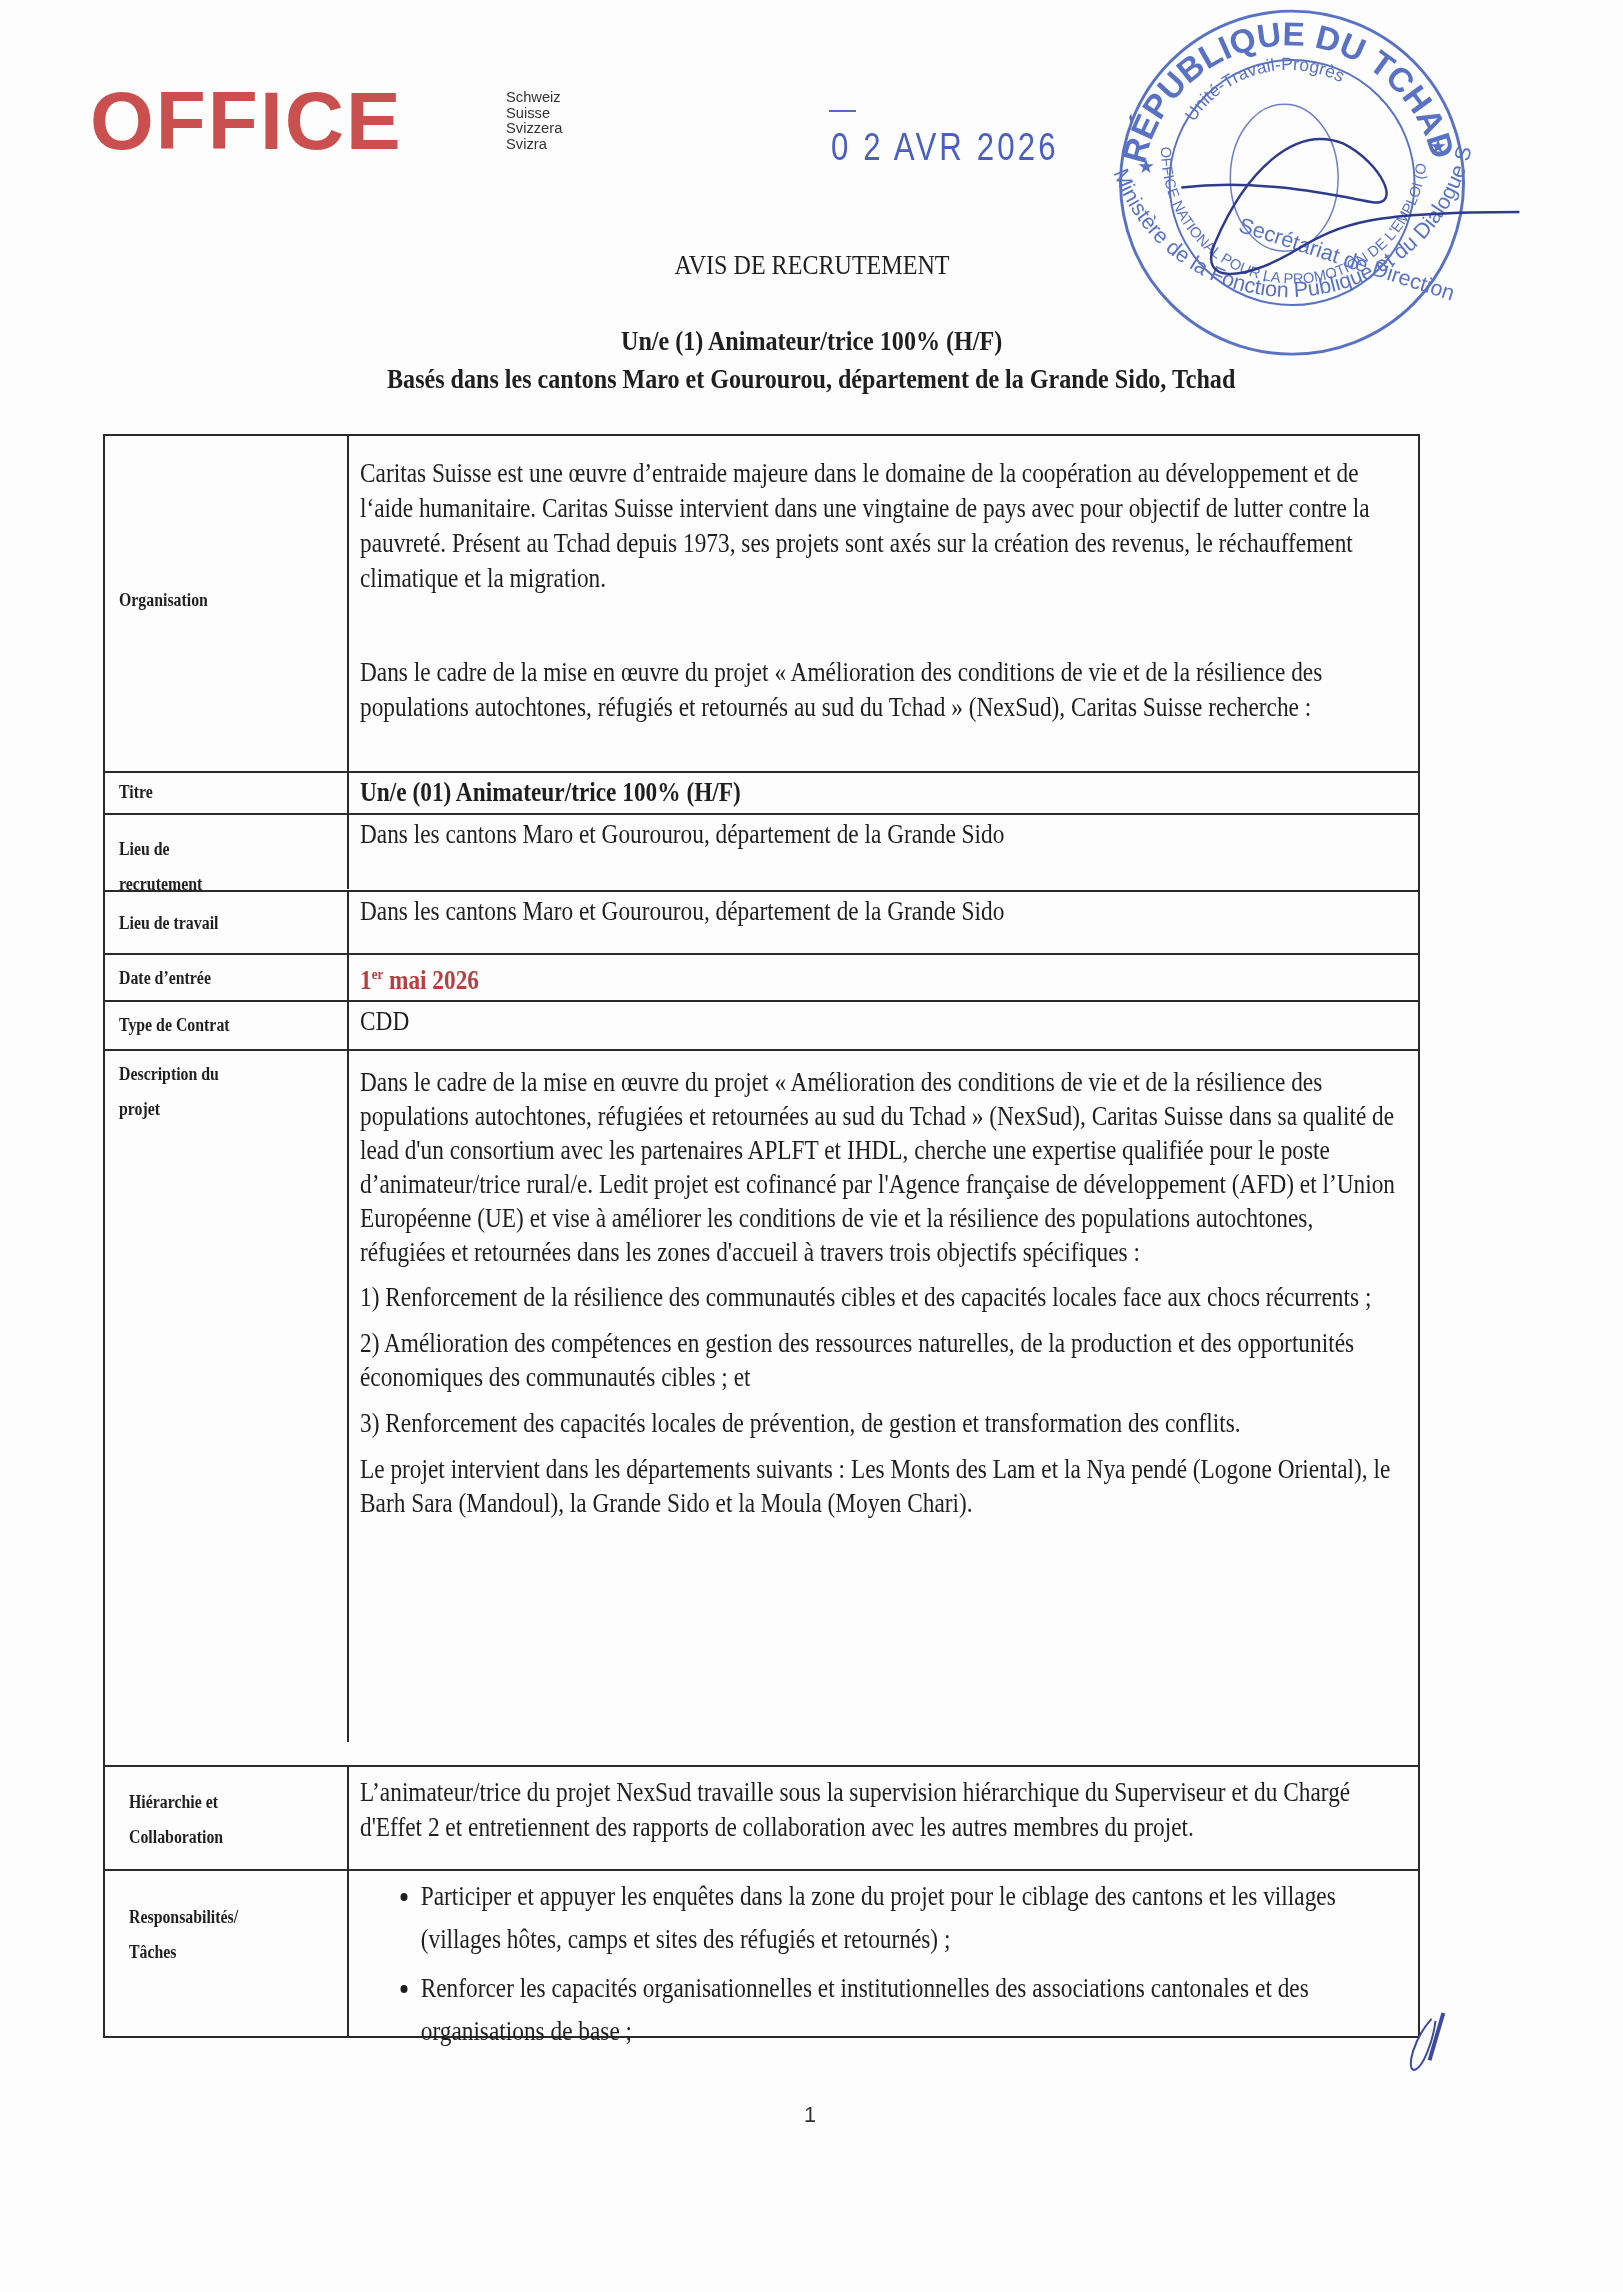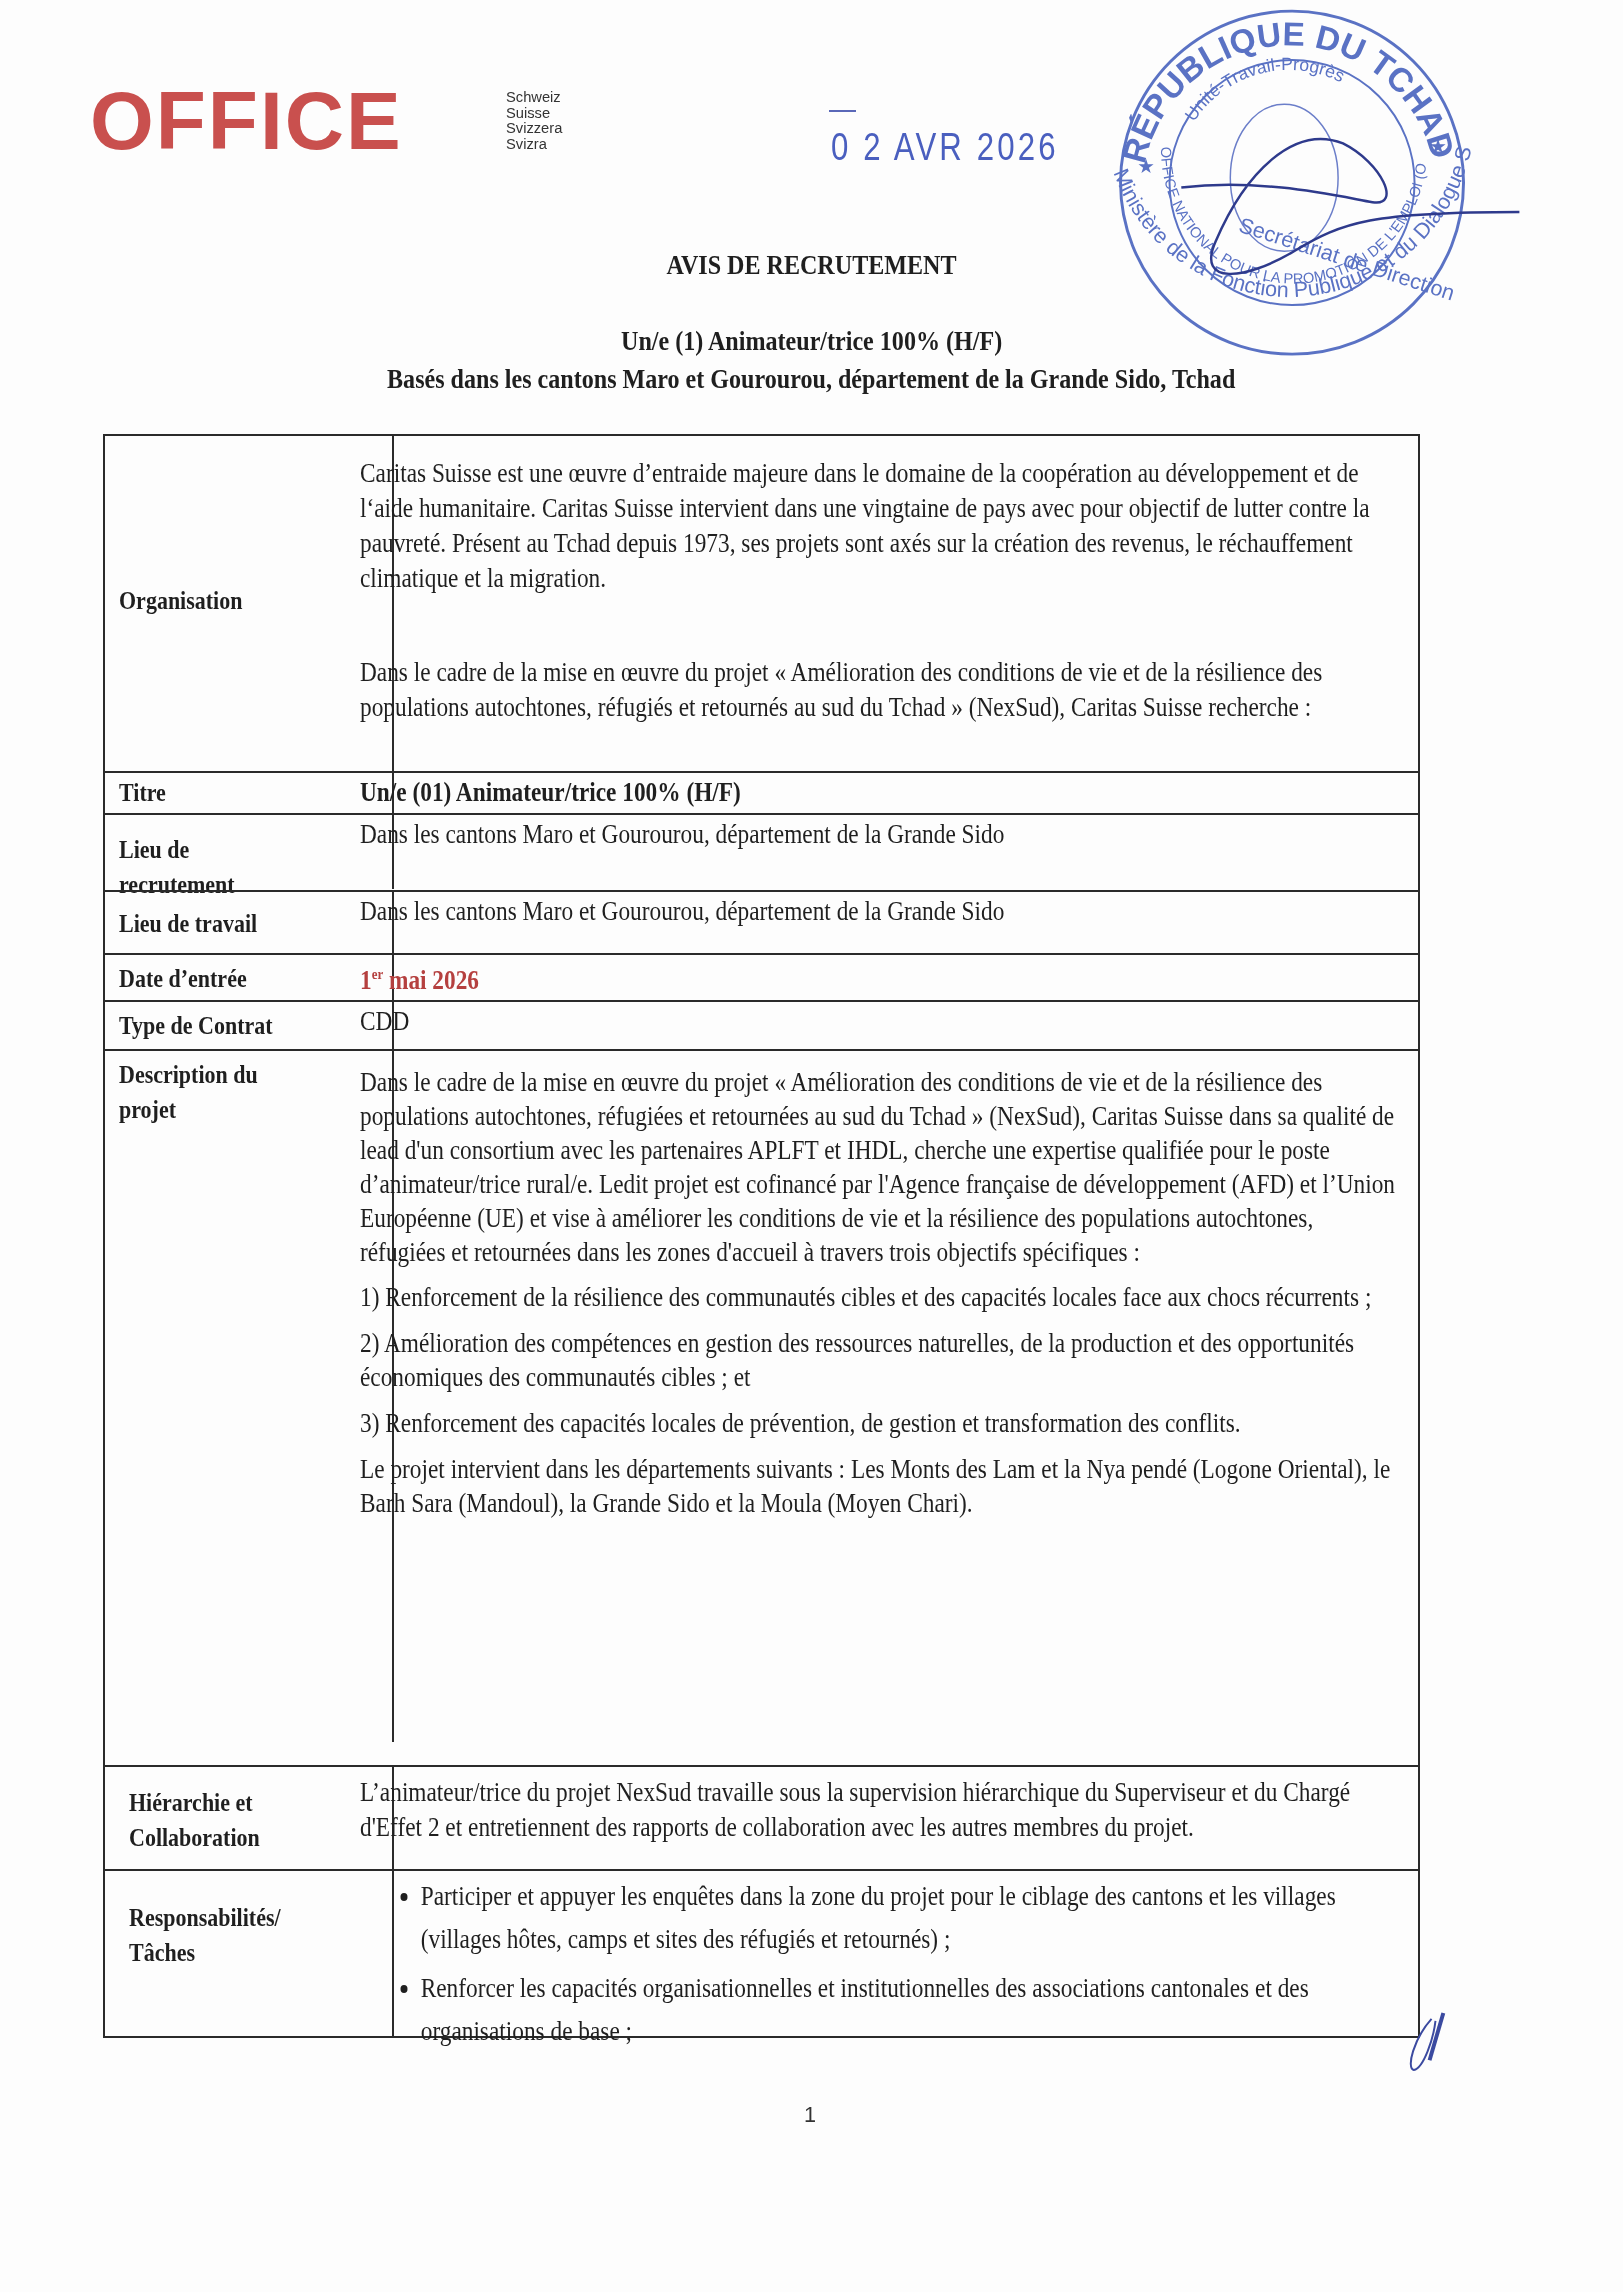--- a/index.html
+++ b/index.html
@@ -28,35 +28,35 @@
     transform-origin: left top; font-weight: 500;
   }
   .date-dash { left: 829px; top: 110px; width: 27.4px; height: 2px; background: #5a68b8; }
 
   
   .seal { left: 1049px; top: 5.9px; width: 490px; height: 363px; }
 
   
   .h-title {
     left: 0; width: 1623px; top: 249px; text-align: center;
-    font-weight: bold; font-size: 28px; text-decoration: underline;
+    font-weight: normal; font-size: 28px; text-decoration: underline;
   }
   .h-title span { display: inline-block; transform: scaleX(0.86); transform-origin: center; }
   .h-sub1 { left: 0; width: 1623px; top: 325px; text-align: center; font-weight: bold; font-size: 28px; }
   .h-sub2 { left: 0; width: 1623px; top: 363px; text-align: center; font-weight: bold; font-size: 28px; }
   .h-sub1 span, .h-sub2 span { display: inline-block; transform: scaleX(0.86); transform-origin: center; }
 
   
   .tbl { left: 103px; top: 434px; width: 1313px; border: 2px solid #2a2a2a; border-collapse: collapse; }
   .row { position: absolute; left: 0; width: 100%; border-top: 2px solid #2a2a2a; box-sizing: border-box; }
   .row:first-child { border-top: none; }
   .lbl {
-    position: absolute; left: 0; top: 0; bottom: 0; width: 289px;
+    position: absolute; left: 0; top: 0; bottom: 0; width: 244px;
     border-right: 2px solid #2a2a2a; box-sizing: border-box;
-    font-weight: bold; font-size: 25px; padding: 5.9px 0 0 13.7px; line-height: 35px;
+    font-weight: bold; font-size: 18px; padding: 5.9px 0 0 13.7px; line-height: 35px;
   }
   .lbl span.sq { display: inline-block; transform: scaleX(0.88); transform-origin: left; white-space: nowrap; }
   .val {
     position: absolute; left: 245px; right: 0; top: 0; bottom: 0;
     font-size: 26.5px; padding: 5.9px 9.8px 0 9.8px; line-height: 35px;
   }
   .val .sq { display: inline-block; transform: scaleX(0.88); transform-origin: left; width: 113%; }
   .red { color: #b5403f; font-weight: bold; }
   .bold { font-weight: bold; }
   .para { margin: 0 0 11.8px 0; }

